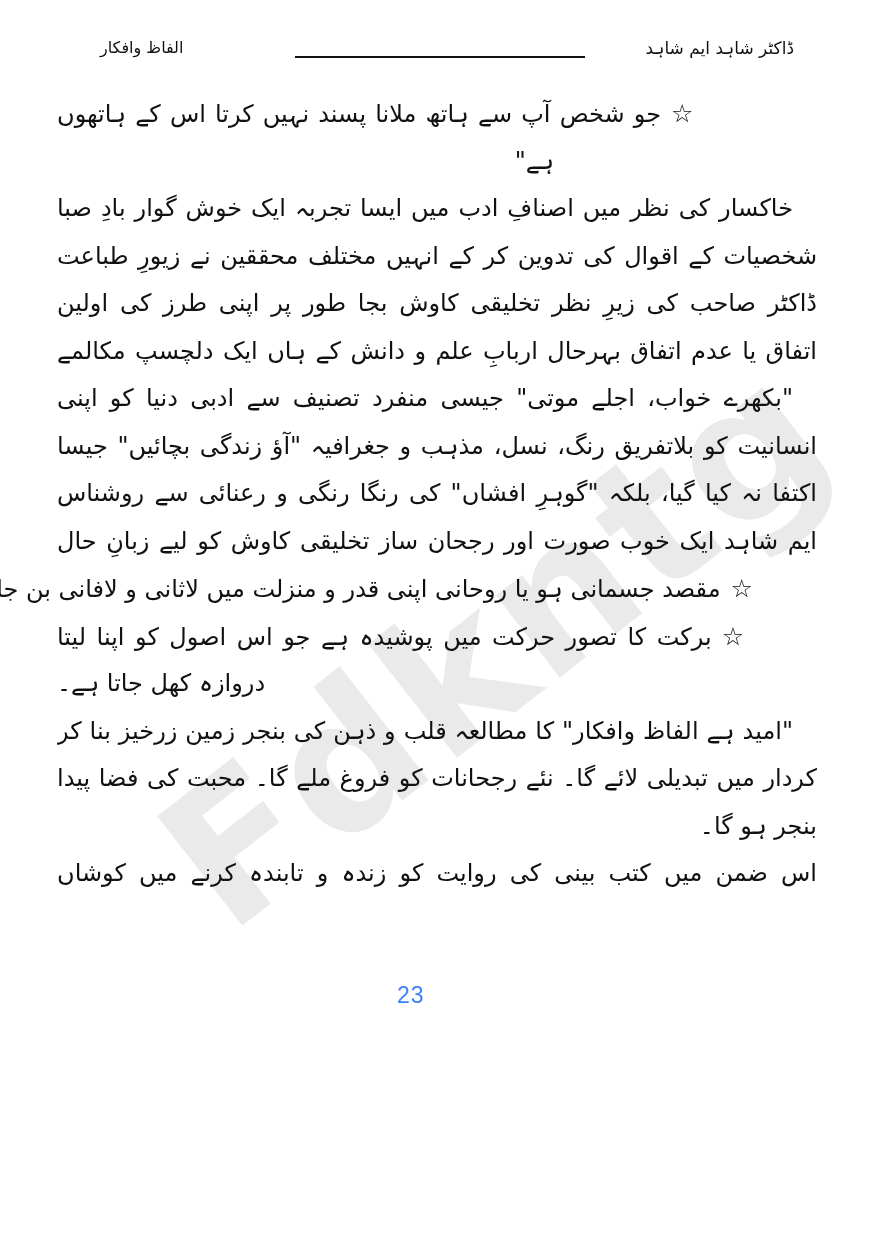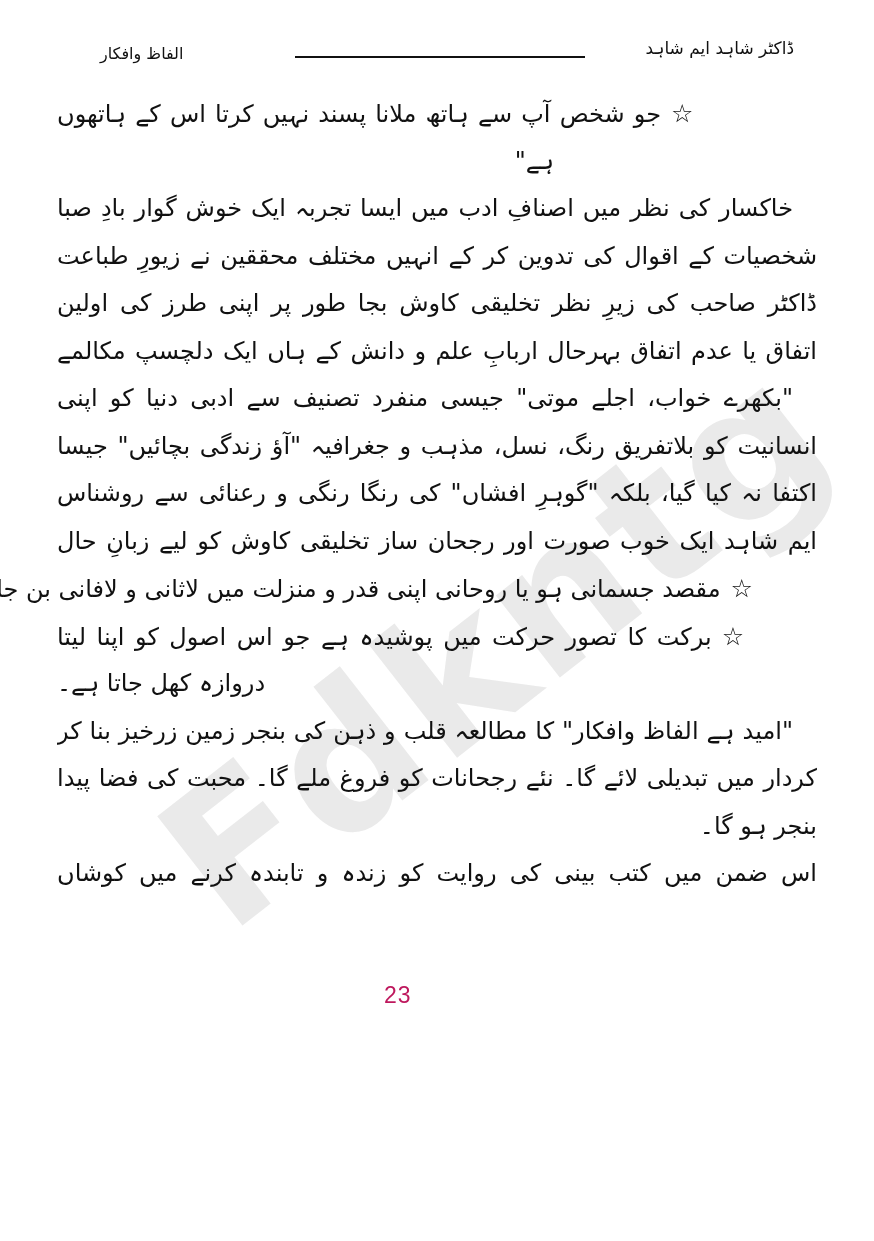--- a/index.html
+++ b/index.html
@@ -10,21 +10,21 @@
     overflow:hidden;
     font-family:"DejaVu Sans",sans-serif;
     color:#111111;
   }
   
   .hdr-author{
     position:absolute;top:38px;right:80px;
     font-size:17px;direction:rtl;white-space:nowrap;
   }
   .hdr-book{
-    position:absolute;top:44px;left:100px;
+    position:absolute;top:38px;left:100px;
     font-size:16px;direction:rtl;white-space:nowrap;
   }
   .hdr-rule{
     position:absolute;top:56px;left:295px;
     width:290px;height:2px;background:#111111;
   }
   
   .watermark{
     position:absolute;left:495px;top:645px;
     transform:translate(-50%,-50%) rotate(-38deg);
@@ -50,23 +50,23 @@
   }
   .k-first{padding-right:24px;}
   .k-b1{padding-right:122px;}
   .k-b3{padding-right:70px;}
   .k-b2{text-align:right;padding-right:64px;}
   .k-right{text-align:right;}
   .k-hei{text-align:right;padding-right:263px;}
   .k-mid{text-align:left;padding-right:243px;}
   
   .page-number{
-    position:absolute;top:982px;left:384px;
+    position:absolute;top:982px;left:397px;
     font-family:"Liberation Sans","DejaVu Sans",sans-serif;
-    font-size:23px;color:#be185d;letter-spacing:1px;
+    font-size:23px;color:#3b82f6;letter-spacing:1px;
   }
 </style>
 </head>
 <body>
 
 <div class="page">
 
   <div class="watermark">Fdkntg</div>
 
   <div class="hdr-author">ڈاکٹر شاہد ایم شاہد</div>

